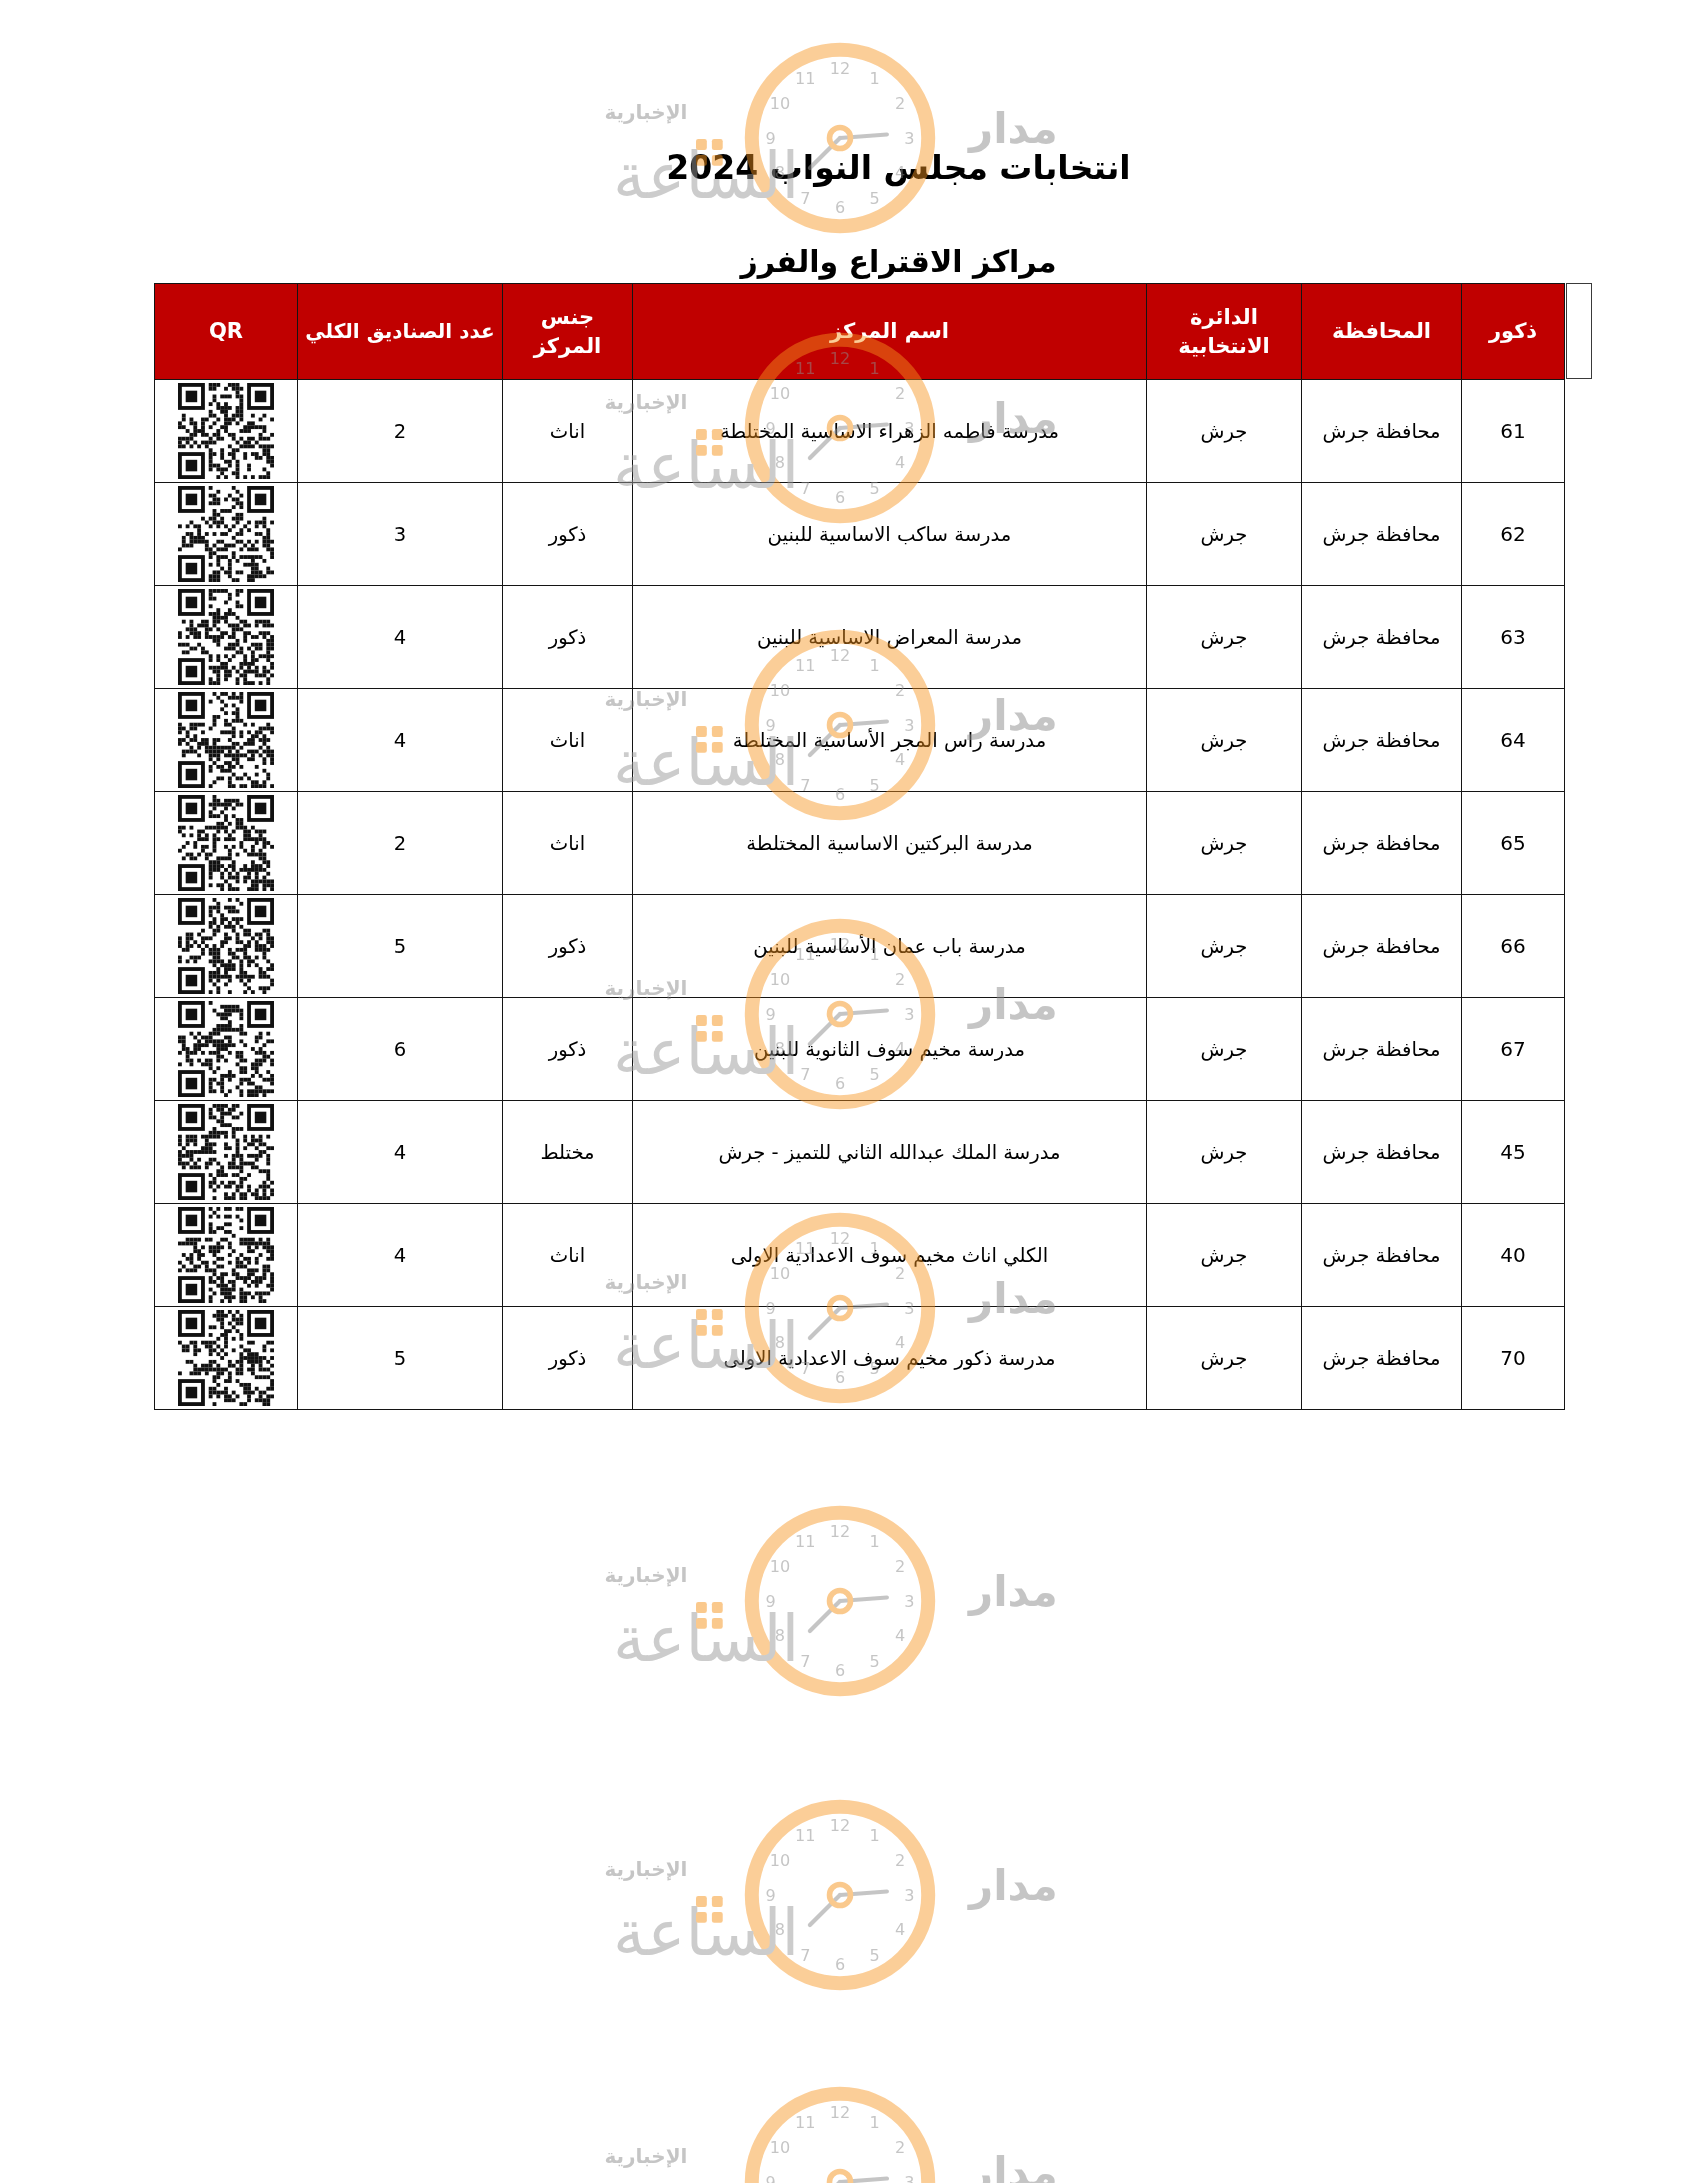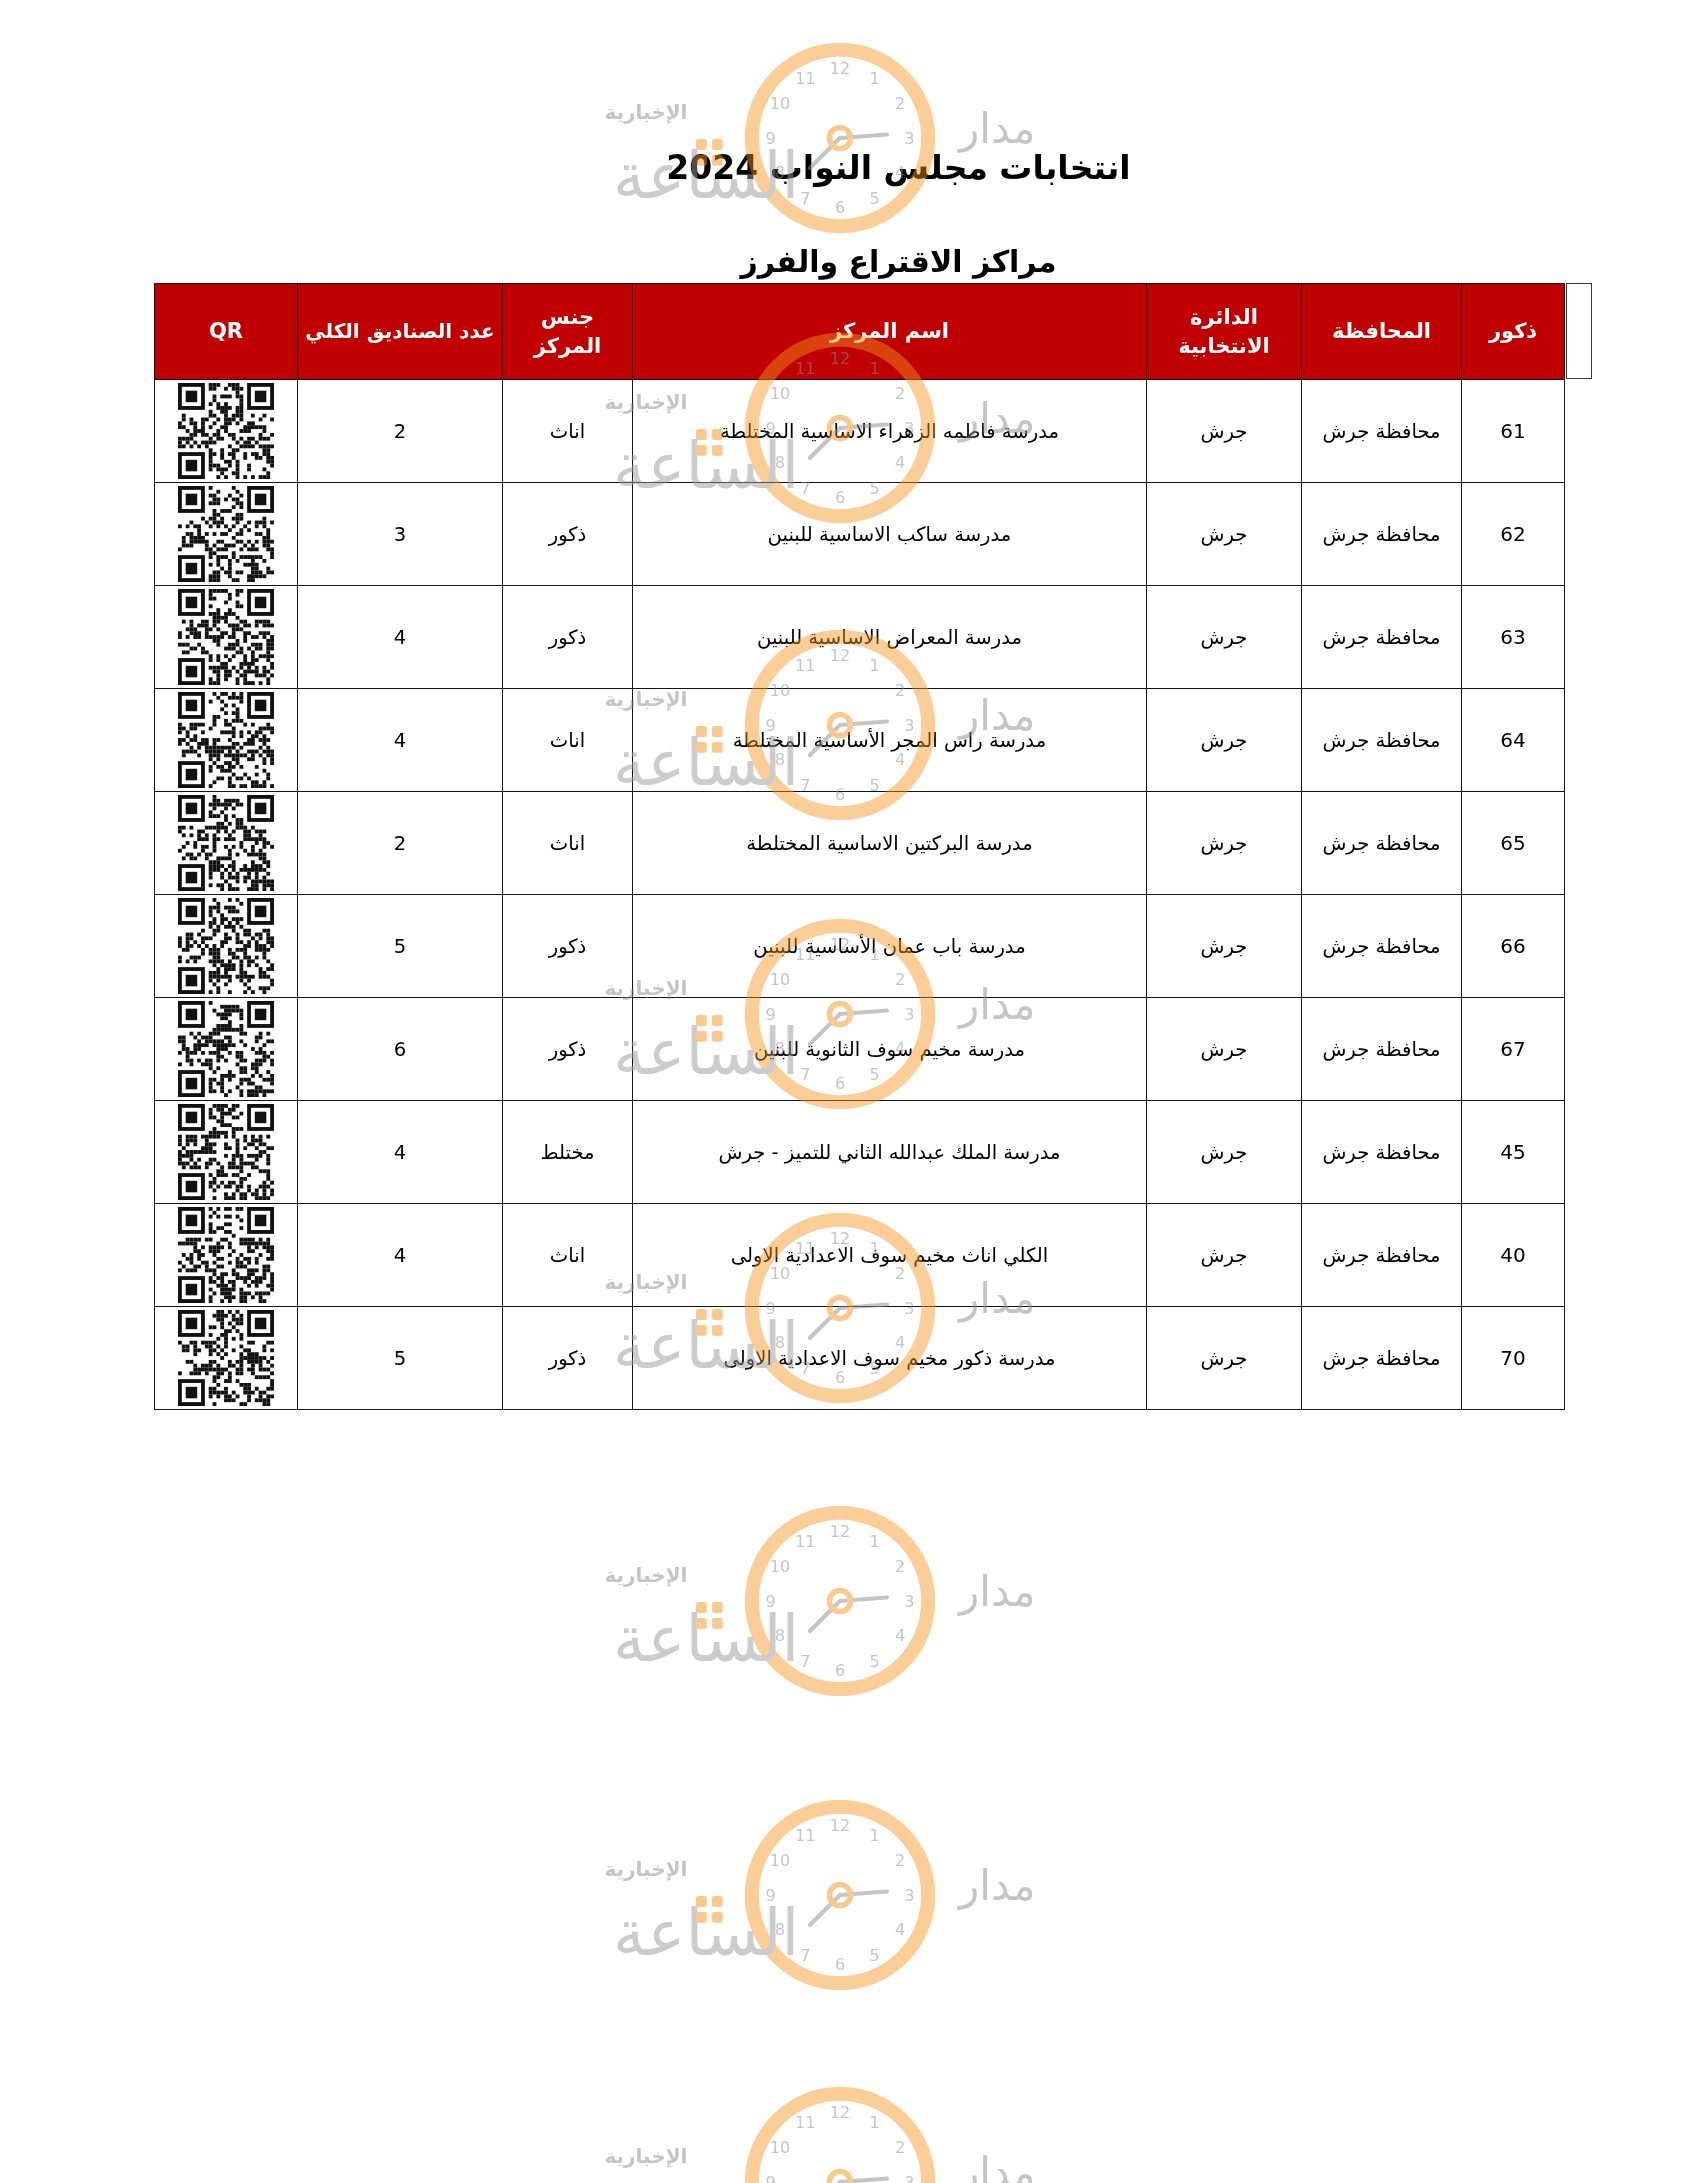--- a/index.html
+++ b/index.html
@@ -36,21 +36,21 @@
   .header-strip {
     position:absolute; left:1566px; top:283px; width:26px; height:96px;
     background:#fff; border:1.4px solid #3a3a3a; z-index:1;
   }
 
   
   .watermark-layer { position:absolute; inset:0; z-index:2; pointer-events:none; }
   .watermark { position:absolute; left:587px; width:507px; height:225px; opacity:0.5; }
   .wm-clock { position:absolute; left:148px; top:3.6px; width:210px; height:210px; }
   .wm-clock svg { width:100%; height:100%; display:block; }
-  .wm-madar     { position:absolute; left:372px; top:75px; font-size:42px;  font-weight:normal; color:#8d8d8d; direction:rtl; }
+  .wm-madar     { position:absolute; left:382px; top:75px; font-size:42px;  font-weight:bold; color:#8d8d8d; direction:rtl; }
   .wm-ikhbariya { position:absolute; left:17.4px;  top:71px;  font-size:20px;  font-weight:bold; color:#8d8d8d; direction:rtl; }
   .wm-saa       { position:absolute; left:26px;  top:110px; font-size:64px; font-weight:normal; color:#9a9a9a; direction:rtl; letter-spacing:1.4px; }
   .wm-dots { position:absolute; left:109px; top:110px; width:39px; height:29px; }
   .wm-dots svg { width:100%; height:100%; display:block; }
 </style>
 </head>
 <body>
 
 <div class="page">
 

